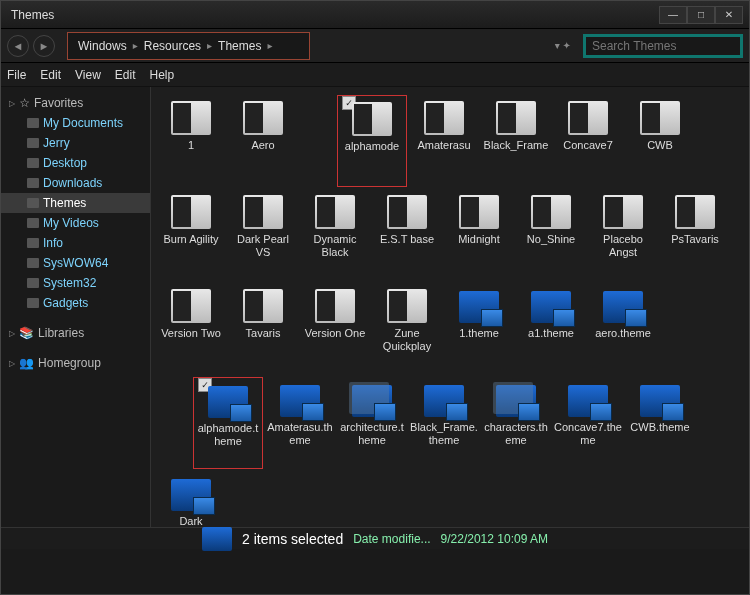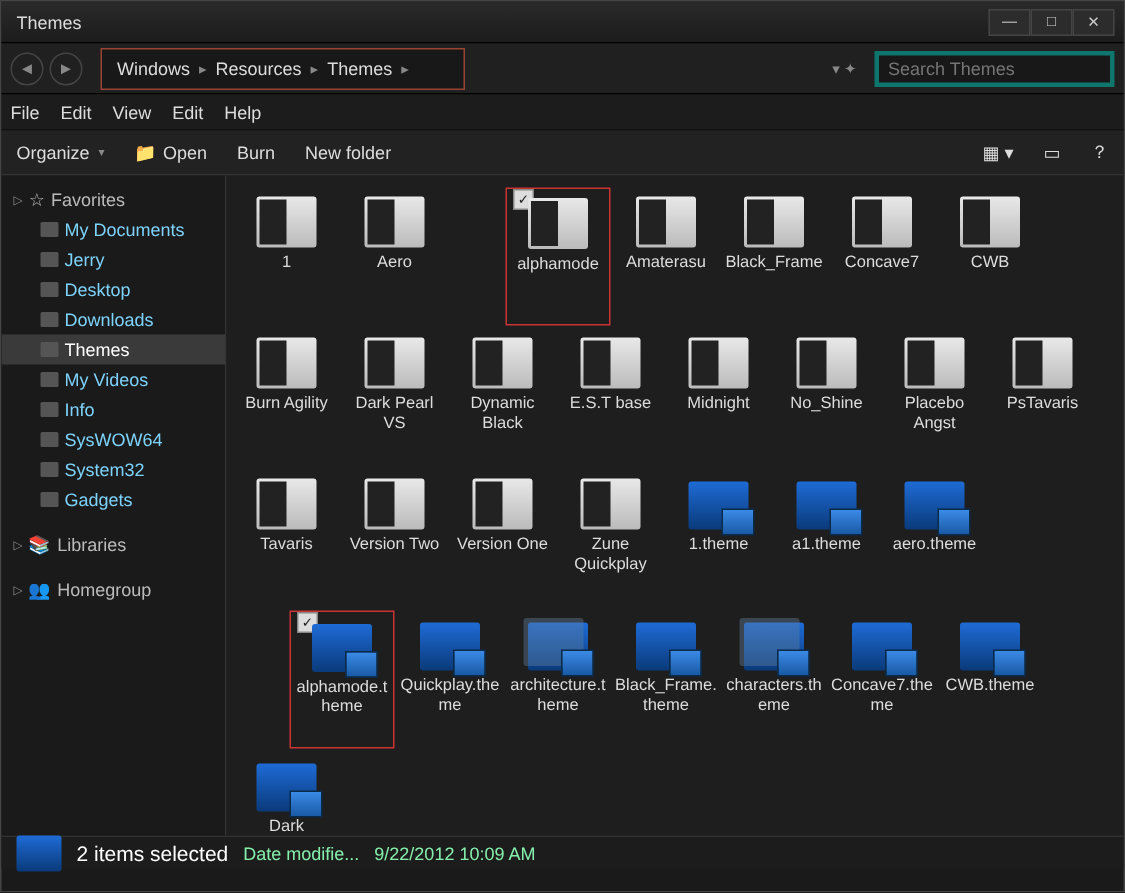--- a/index.html
+++ b/index.html
@@ -34,21 +34,21 @@
 .item { width: 70px; height: 92px; display:flex; flex-direction:column; align-items:center; text-align:center; margin:0 1px 2px; font-size:11px; color:#ddd; position:relative; padding-top:2px;}
 .item .thumb { width:40px; height:40px; margin-bottom:2px; position:relative;}
 .folder-icon { width:40px; height:34px; background:linear-gradient(#e8e8e8,#bbb); border-radius:2px; position:relative; top:4px;}
 .folder-icon::before{content:""; position:absolute; left:2px; top:2px; width:18px; height:30px; background:#222;}
 .theme-icon { width:40px; height:32px; background:linear-gradient(#1e6bd6,#0a3a7a); border-radius:2px; position:relative; top:6px; display:flex;}
 .theme-icon::after{content:""; position:absolute; right:-4px; bottom:-4px; width:20px; height:16px; background:linear-gradient(#3a8ae6,#1a5aa6); border:1px solid #0a2a4a;}
 .theme-icon.multi::before{content:""; position:absolute; left:-3px; top:-3px; width:40px; height:32px; background:rgba(100,130,160,.4); border-radius:2px;}
 .item .label { line-height:13px; max-height:40px; overflow:hidden; word-break:break-word; padding:0 1px;}
 .item.checked::before { content:"✓"; position:absolute; left:4px; top:0; width:12px; height:12px; background:#ddd; color:#222; font-size:9px; line-height:12px; border:1px solid #888;}
 .item.highlight { border:1px solid #c33;margin-left:38px; }
-.statusbar { height: 22px; background: #1c1c1c; border-top:1px solid #333; display:flex; align-items:center; padding:0 10px; gap:10px; font-size:12px;}
+.statusbar { height: 22px; background: #1c1c1c; border-top:1px solid #333; display:flex; align-items:center; padding:0 10px; gap:10px; font-size:12px;justify-content:center;}
 .statusbar .sthumb{width:30px; height:24px; background:linear-gradient(#1e6bd6,#0a3a7a); border-radius:2px;}
 .statusbar .stitle{color:#fff; font-size:14px;}
 .statusbar .sdetail{color:#86efac;}
 .refresh-drop{display:flex; align-items:center; gap:2px; color:#888; font-size:10px; margin-left:4px;}
 </style>
 </head>
 <body>
 
 <div class="window">
 
@@ -78,30 +78,20 @@
   </div>
 
   <div class="menubar">
     <span>File</span>
     <span>Edit</span>
     <span>View</span>
     <span>Edit</span>
     <span>Help</span>
   </div>
 
-  <div class="toolbar">
-    <span class="tbtn drop">Organize</span>
-    <span class="tbtn">📁<span>Open</span></span>
-    <span class="tbtn">Burn</span>
-    <span class="tbtn">New folder</span>
-    <div class="spacer"></div>
-    <span class="tbtn">▦ ▾</span>
-    <span class="tbtn">▭</span>
-    <span class="tbtn">？</span>
-  </div>
 
   <div class="content">
     <div class="sidebar">
       <div class="side-section">
         <div class="side-head"><span class="chev">▷</span>☆ <span>Favorites</span></div>
         <div id="fav-items">
             <div class="side-item">
               <span class="fico"></span>
               <span>My Documents</span>
             </div>
@@ -240,32 +230,32 @@
           <div class="item">
             <div class="thumb">
               <div class="folder-icon"></div>
             </div>
             <div class="label">PsTavaris</div>
           </div>
           <div class="item">
             <div class="thumb">
               <div class="folder-icon"></div>
             </div>
+            <div class="label">Version Two</div>
+          </div>
+          <div class="item">
+            <div class="thumb">
+              <div class="folder-icon"></div>
+            </div>
             <div class="label">Tavaris</div>
           </div>
           <div class="item">
             <div class="thumb">
               <div class="folder-icon"></div>
             </div>
-            <div class="label">Version Two</div>
-          </div>
-          <div class="item">
-            <div class="thumb">
-              <div class="folder-icon"></div>
-            </div>
             <div class="label">Version One</div>
           </div>
           <div class="item">
             <div class="thumb">
               <div class="folder-icon zune"></div>
             </div>
             <div class="label">Zune Quickplay</div>
           </div>
           <div class="item">
             <div class="thumb">
@@ -288,21 +278,21 @@
           <div class="item checked highlight">
             <div class="thumb">
               <div class="theme-icon"></div>
             </div>
             <div class="label">alphamode.theme</div>
           </div>
           <div class="item">
             <div class="thumb">
               <div class="theme-icon"></div>
             </div>
-            <div class="label">Quickplay.theme</div>
+            <div class="label">Amaterasu.theme</div>
           </div>
           <div class="item">
             <div class="thumb">
               <div class="theme-icon multi"></div>
             </div>
             <div class="label">architecture.theme</div>
           </div>
           <div class="item">
             <div class="thumb">
               <div class="theme-icon"></div>

